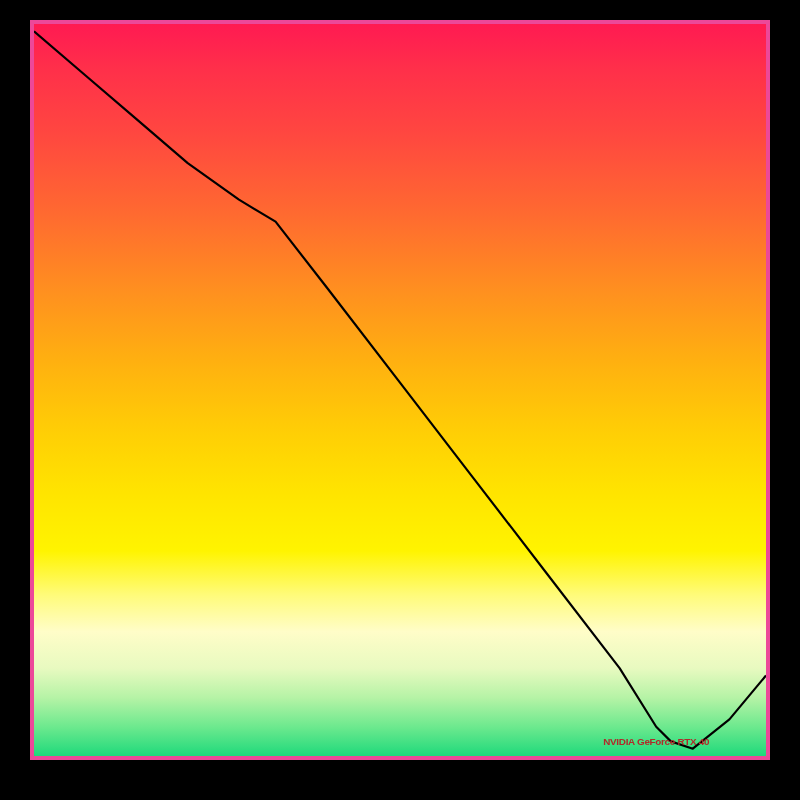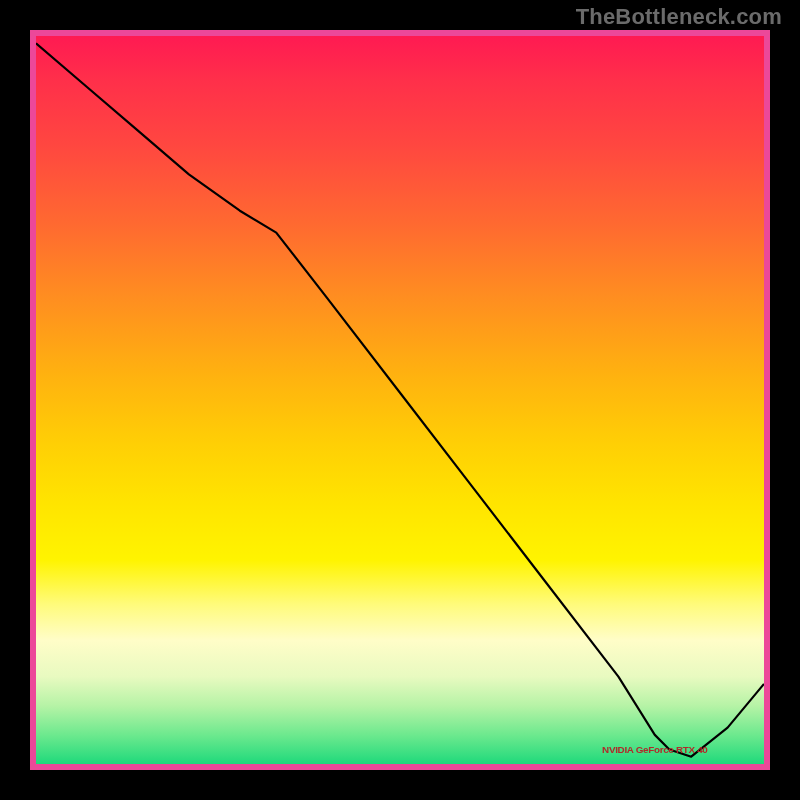--- a/index.html
+++ b/index.html
@@ -21,24 +21,24 @@
     top: 4px;
     right: 18px;
     color: #6b6b6b;
     font-size: 22px;
     font-weight: 600;
     letter-spacing: 0.2px;
   }
   .plot-frame {
     position: absolute;
     left: 30px;
-    top: 30px;
+    top: 20px;
     width: 740px;
     height: 740px;
-    border: 6px solid #ec4899;
+    border: 4px solid #ec4899;
     box-sizing: border-box;
     overflow: hidden;
   }
   .gradient-bg {
     position: absolute;
     left: 0;
     top: 0;
     width: 100%;
     height: 100%;
     background: linear-gradient(to bottom,
@@ -71,21 +71,20 @@
     font-size: 10px;
     font-weight: 700;
     fill: #b02a2a;
     letter-spacing: -0.3px;
   }
 </style>
 </head>
 <body>
 
 <div class="wrap">
-  <div class="watermark">TheBottleneck.com</div>
 
   <div class="plot-frame">
     <div class="gradient-bg"></div>
 
     <svg class="svg-layer" viewBox="0 0 740 740" preserveAspectRatio="none">
       <polyline id="curve-path" fill="none" stroke="#000" stroke-width="2.2" stroke-linejoin="round" points="0.0,7.4 51.8,51.8 103.6,96.2 155.4,140.6 207.2,177.6 244.2,199.8 296.0,266.4 370.0,362.6 444.0,458.8 518.0,555.0 592.0,651.2 629.0,710.4 643.8,725.2 666.0,732.6 703.0,703.0 740.0,658.6"></polyline>
       <text id="anno-0" class="label-text" text-anchor="middle" x="629" y="729.2">NVIDIA GeForce RTX 40</text>
     </svg>
   </div>
 </div>

